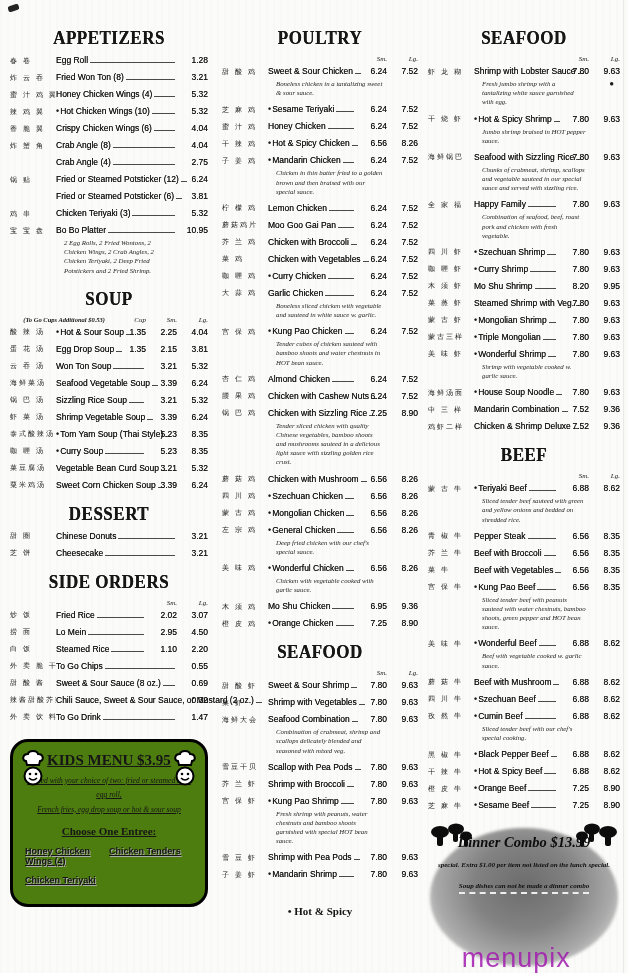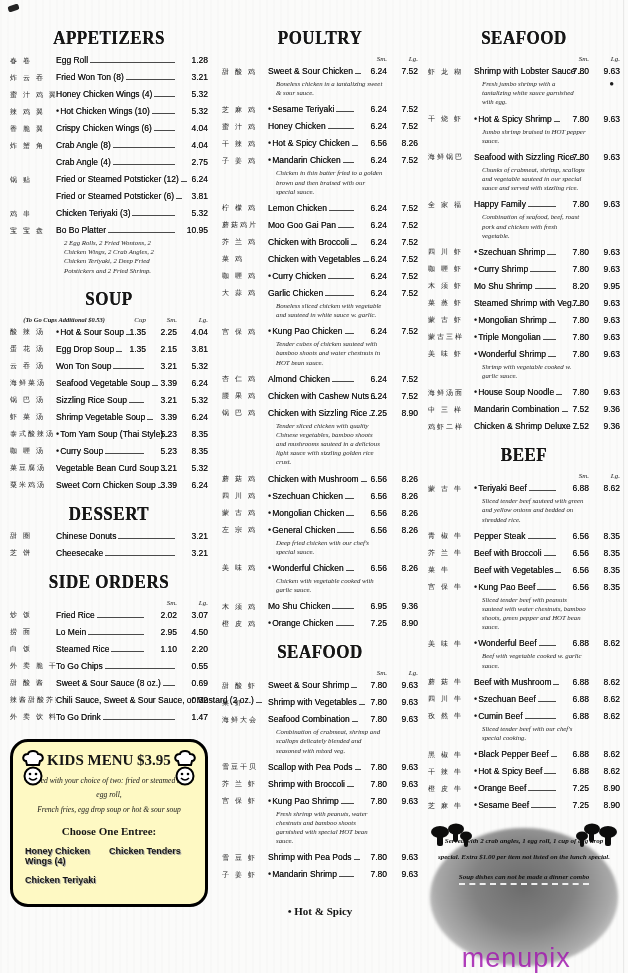--- a/index.html
+++ b/index.html
@@ -39,21 +39,21 @@
   .prices{display:flex;}
   .pr{width:31px;text-align:right;font-size:8.5px;text-shadow:0 0 .4px #333;}
   .desc{font-family:"Liberation Serif",serif;font-style:italic;font-size:6.8px;line-height:1.35;
         color:#1d1d1d;margin:-4px 34px 7px 54px;position:relative;}
   .desc .mark{position:absolute;right:-28px;top:0;font-size:8px;font-style:normal;}
 
   .mid-footer{text-align:center;font-family:"Liberation Serif",serif;font-weight:bold;
     font-size:11px;margin-top:26px;}
 
   
-  .kids{border:3px solid #000;border-radius:18px;padding:8px 8px 10px;margin-top:17px;position:relative;background:#fef9c3;}
+  .kids{border:3px solid #000;border-radius:18px;padding:8px 8px 10px;margin-top:17px;position:relative;background:#4d7c0f;text-decoration:underline;}
   .kids-title{text-align:center;font-family:"Liberation Serif",serif;font-weight:bold;font-size:15px;margin:2px 0 5px;}
   .kids-desc{text-align:center;font-family:"Liberation Serif",serif;font-style:italic;font-size:7.6px;line-height:1.9;}
   .kids-choose{text-align:center;font-family:"Liberation Serif",serif;font-weight:bold;font-size:11px;margin:8px 0 9px;}
   .kids-entrees{display:flex;flex-wrap:wrap;padding:0 4px;}
   .kids-entree{width:50%;box-sizing:border-box;font-weight:bold;font-size:9px;margin-bottom:9px;
     text-shadow:1px 1px 0 #aaa;}
   .chef{position:absolute;top:8px;}
   .chef.l{left:8px;} .chef.r{right:8px;}
 
   
@@ -1193,22 +1193,22 @@
             <ellipse cx="32" cy="10" rx="9" ry="6"></ellipse>
               <rect x="29" y="12" width="6" height="12" rx="2"></rect>
             <ellipse cx="16" cy="7" rx="8" ry="5.5"></ellipse>
               <rect x="13" y="9" width="5" height="11" rx="2"></rect>
             <ellipse cx="6" cy="14" rx="6" ry="4.5"></ellipse>
               <rect x="4" y="16" width="4" height="9" rx="2"></rect>
           </g>
         </svg>
       </span>
       <div class="combo-inner">
+        <div class="combo-title">Dinner Combo  $13.99</div>
         <div>
-            <div class="combo-line">Served with 2 crab angles, 1 egg roll, 1 cup of egg drop</div>
             <div class="combo-line">special. Extra $1.00 per item not listed on the lunch special.</div>
           </div>
         <span class="combo-last">Soup dishes can not be made a dinner combo</span>
       </div>
       <div class="wm">menupix</div>
     </div>
   </div>
 
 </div>
 

